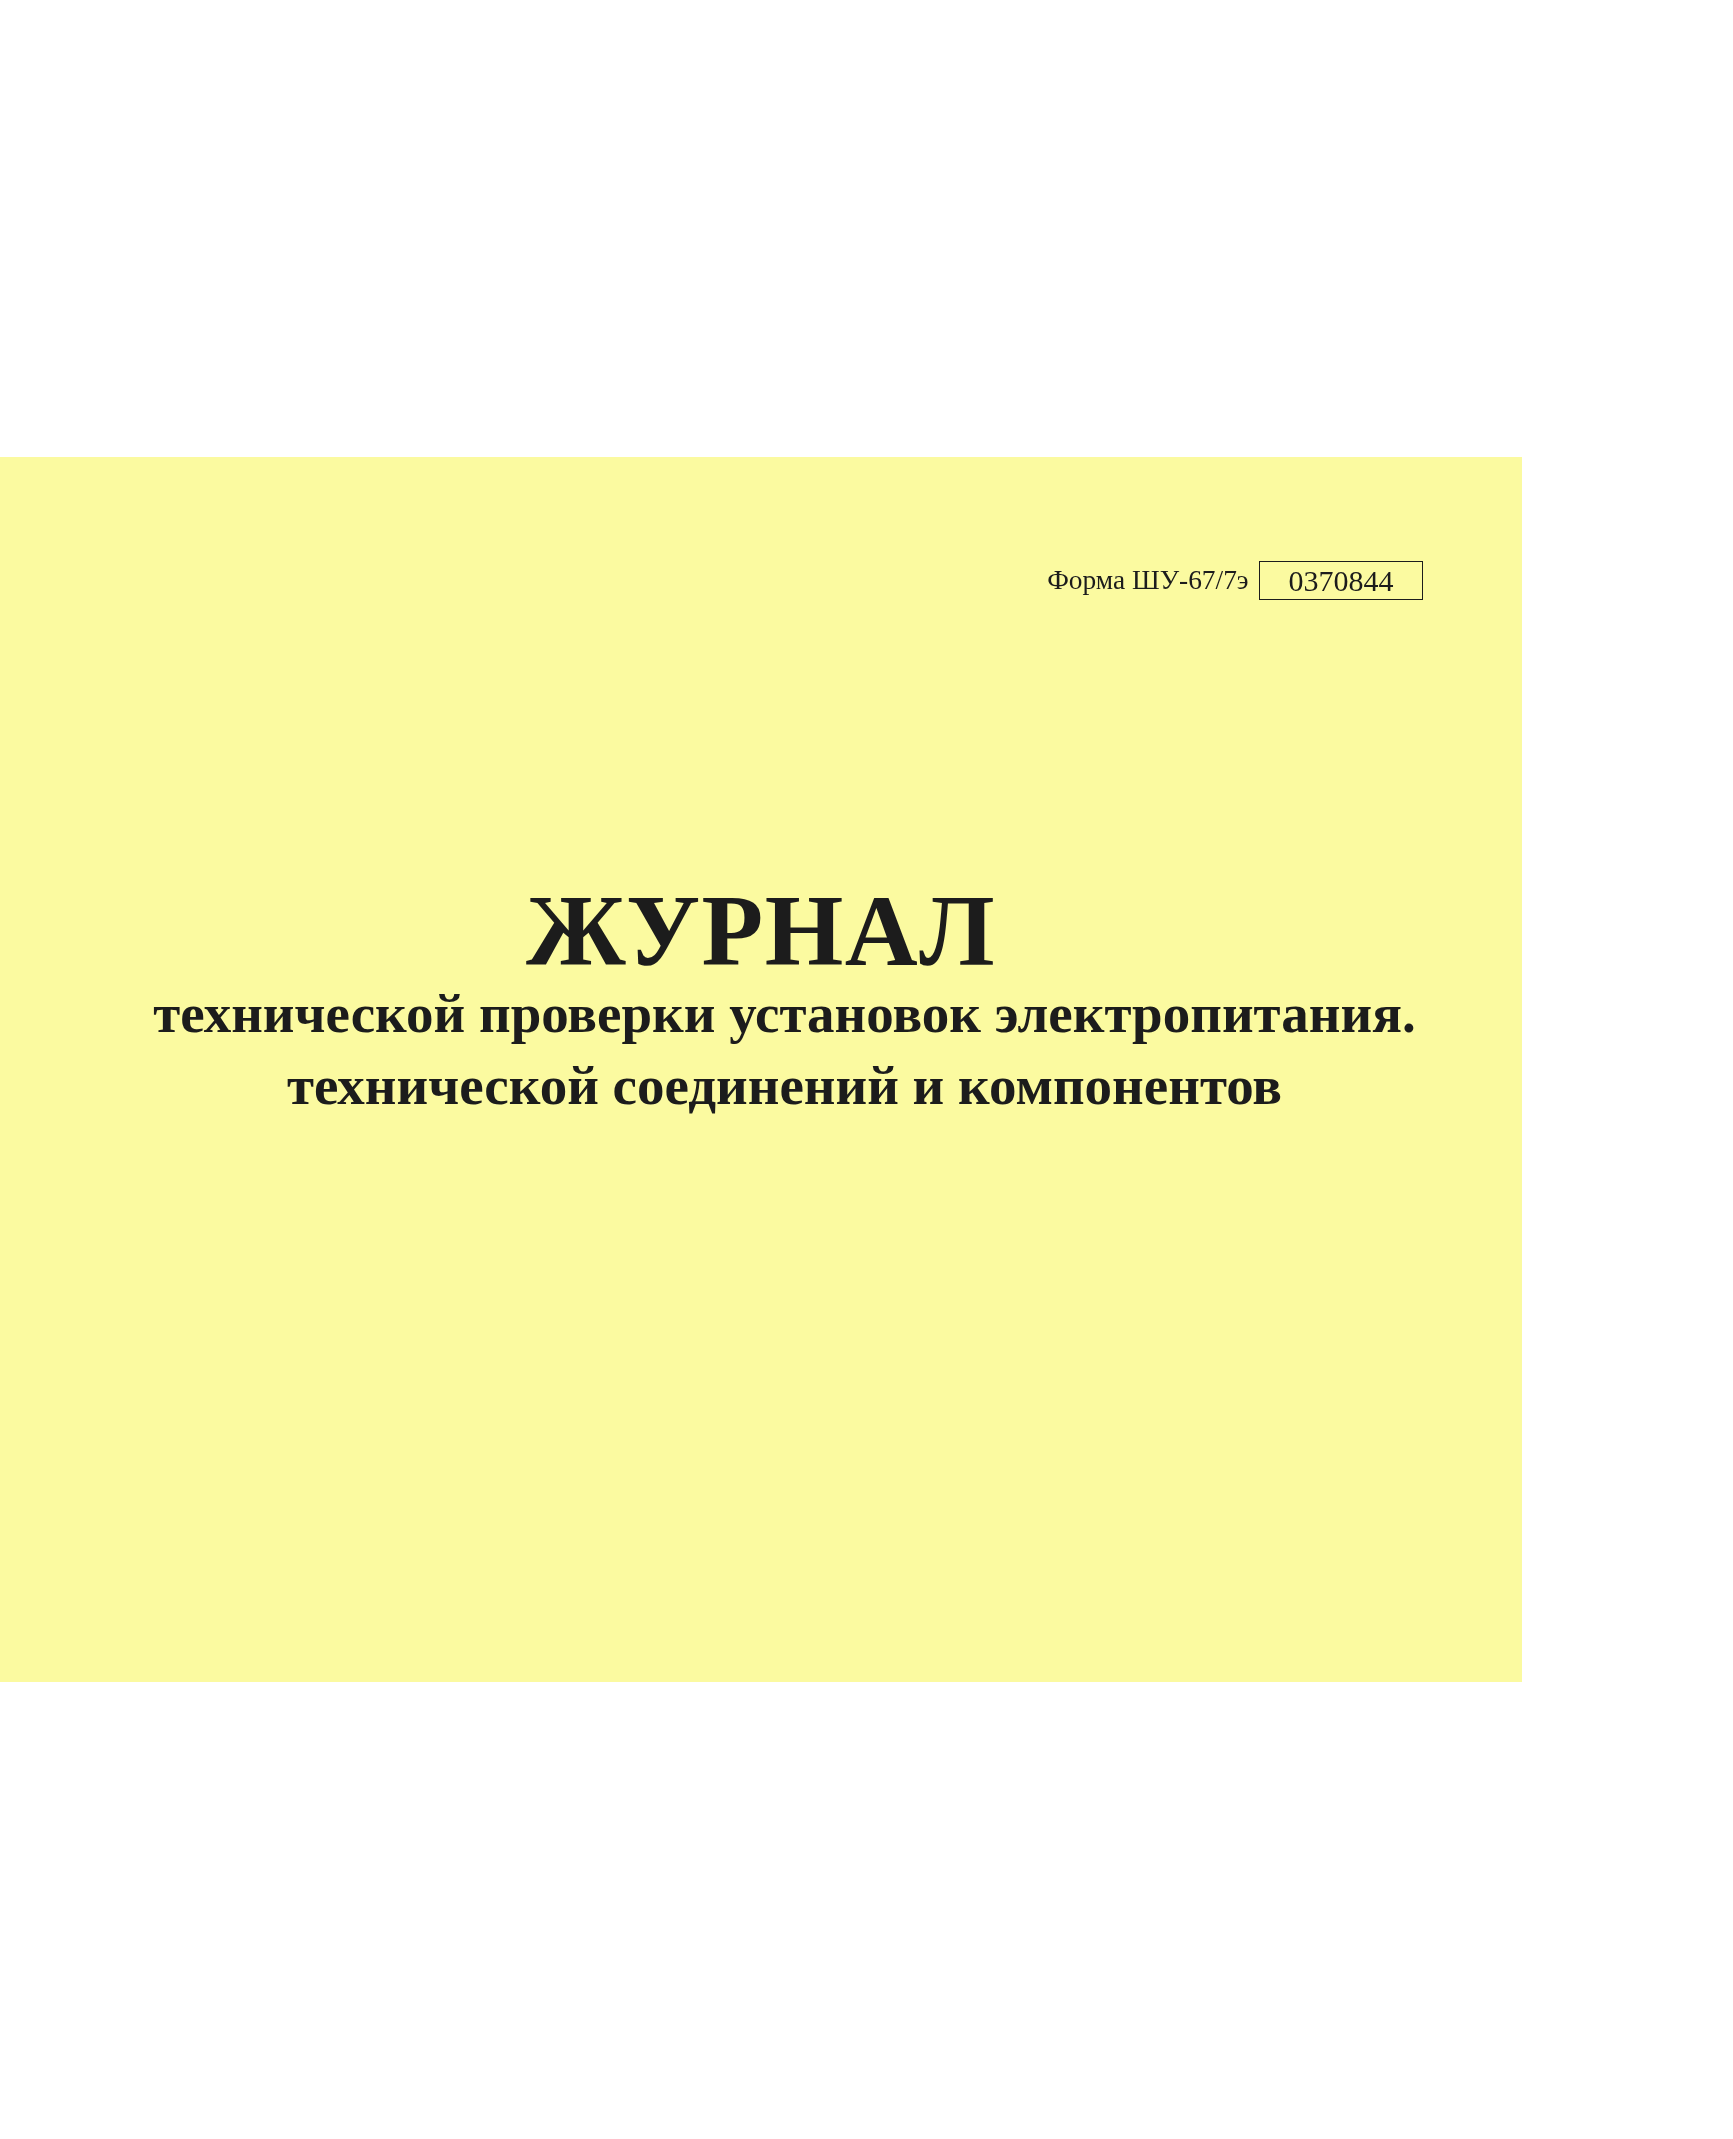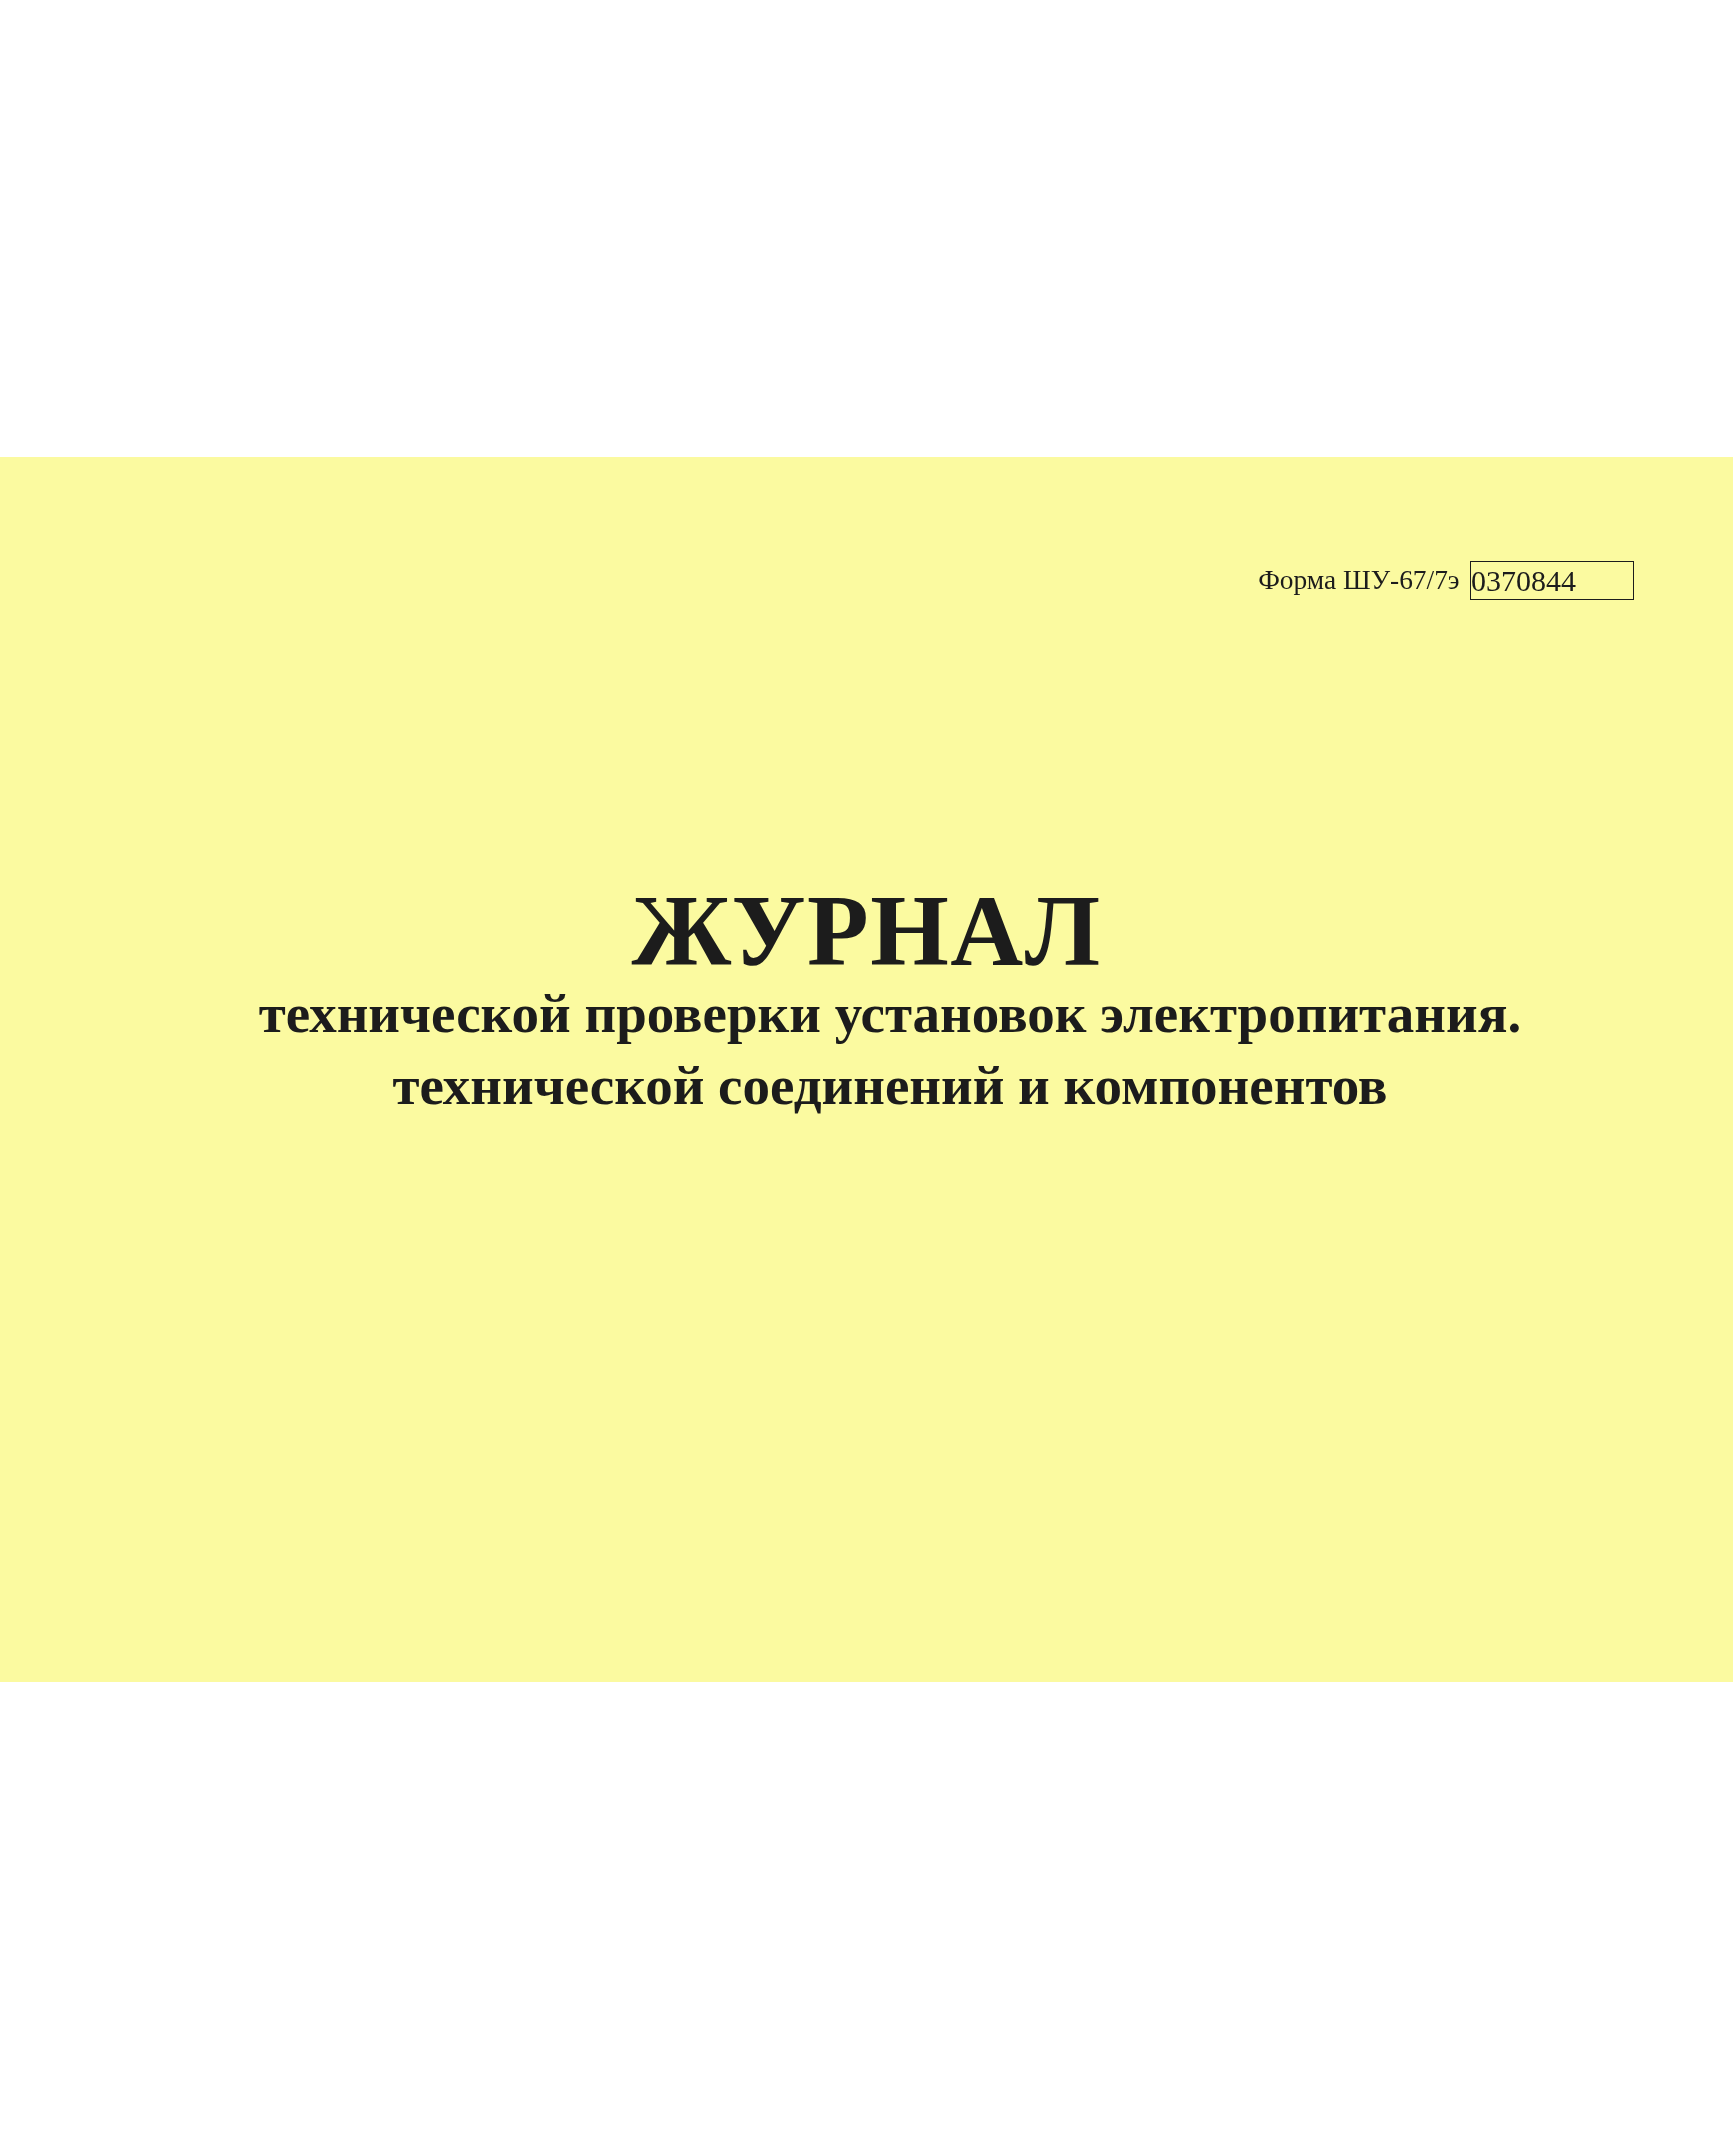--- a/index.html
+++ b/index.html
@@ -2,21 +2,21 @@
 <html style="font-size:12px"><head>
 <meta charset="utf-8">
 <style>
   html, body {
     margin: 0;
     padding: 0;
     background: #ffffff;
   }
   #page {
     position: relative;
-    width: 1733px;
+    width: 1522px;
     height: 2140px;
     background: #ffffff;
     overflow: hidden;
     font-family: "Liberation Serif", serif;
     color: #1c1c1c;
   }
   #cover {
     position: absolute;
     left: 0;
     top: 457px;
@@ -34,20 +34,21 @@
     gap: 10.4px;
     font-size: 27.4px;
     white-space: nowrap;
   }
   .form-number-box {
     width: 164px;
     height: 39px;
     border: 1.5px solid #1c1c1c;
     display: flex;
     align-items: center;
+    justify-content: center;
     font-size: 30px;
     box-sizing: border-box;
   }
   
   .approval-block {
     position: absolute;
     top: 601px;
     right: 99px;
     text-align: right;
     font-size: 27.4px;

